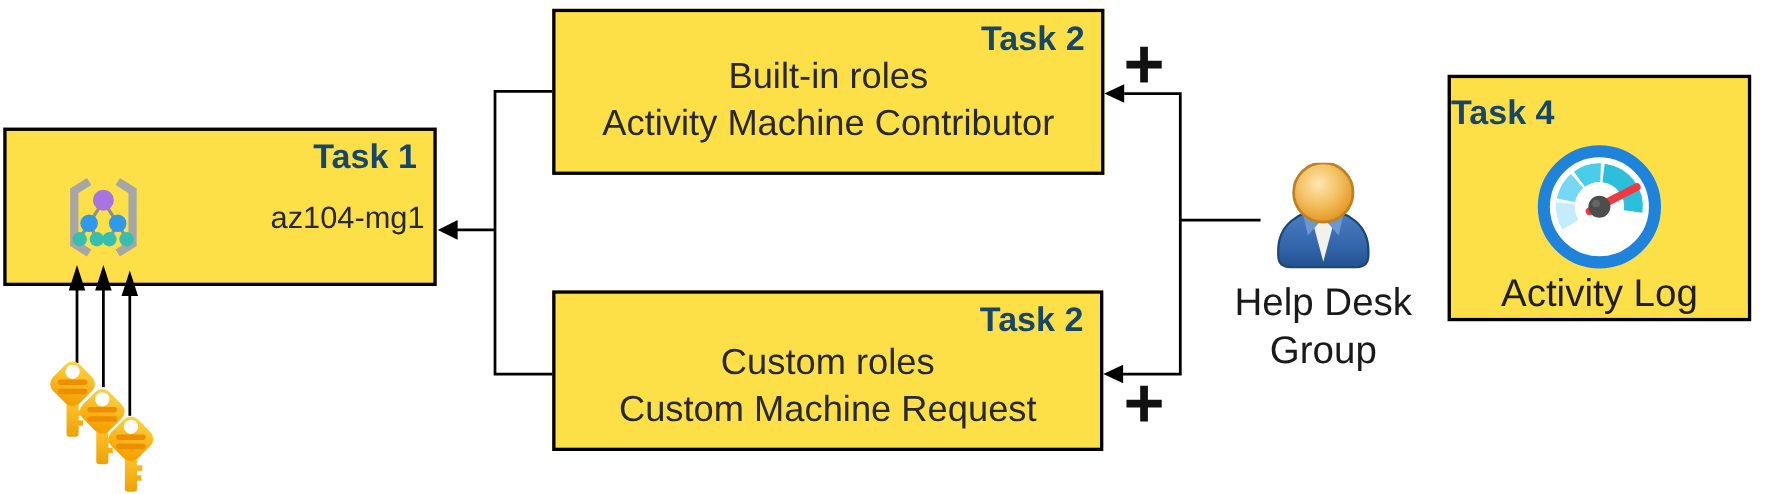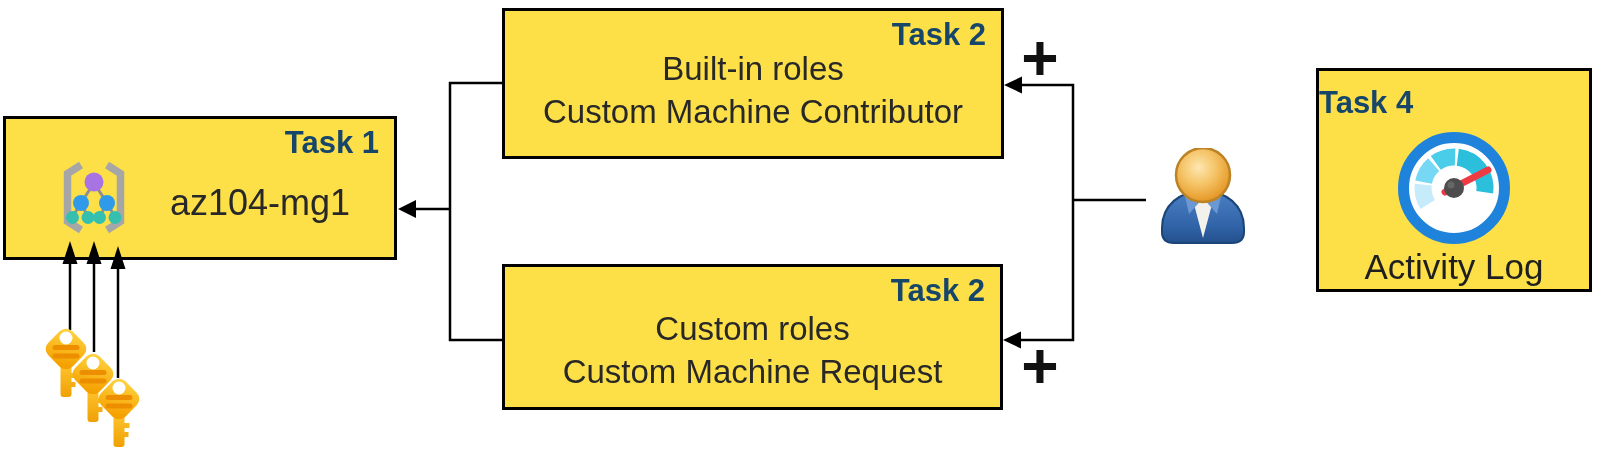--- a/index.html
+++ b/index.html
@@ -14,22 +14,22 @@
   .tlabel{
     position:absolute;top:6px;right:15px;font-weight:700;font-size:31px;
     color:#17466B;white-space:nowrap;
   }
   .tlabel.centered{left:0;right:0;text-align:center;}
   .tbody{
     position:absolute;left:0;right:0;text-align:center;
     font-size:33px;line-height:43px;color:#282828;
   }
   .t1-title{
-    position:absolute;left:128px;right:8px;top:63px;text-align:center;
-    font-size:36px;color:#282828;
+    position:absolute;left:128px;right:8px;top:63px;text-align:right;
+    font-size:28px;color:#282828;
   }
   .mg-icon{position:absolute;left:46px;top:38px;width:84px;height:84px;}
   .gauge-icon{position:absolute;left:50%;top:58px;width:118px;height:118px;margin-left:-59px;}
   .t4-caption{
     position:absolute;left:0;right:0;top:176px;text-align:center;
     font-size:35px;color:#1F1F1F;
   }
   .plus{
     position:absolute;width:64px;text-align:center;font-size:64px;line-height:64px;
     font-weight:700;color:#111;z-index:3;
@@ -70,21 +70,21 @@
       <circle cx="47.5" cy="60.5" r="6.5" fill="#34BFAE"></circle>
       <circle cx="63" cy="60.5" r="6.5" fill="#34BFAE"></circle>
     </svg>
     <div class="t1-title">az104-mg1</div>
   </div>
 
   <div class="tbox" style="left:502px;top:8px;width:502px;height:151px;">
     <div class="tlabel">Task 2</div>
     <div class="tbody" style="top:36px;">
       <div>Built-in roles</div>
-      <div>Custom Machine Contributor</div>
+      <div>Activity Machine Contributor</div>
     </div>
   </div>
 
   <div class="tbox" style="left:502px;top:264px;width:501px;height:146px;">
     <div class="tlabel">Task 2</div>
     <div class="tbody" style="top:40px;text-align:center;">
       <div>Custom roles</div>
       <div>Custom Machine Request</div>
     </div>
   </div>
@@ -122,20 +122,21 @@
         <stop offset="70%" stop-color="#2F62A6"></stop>
         <stop offset="100%" stop-color="#24508C"></stop>
       </linearGradient>
     </defs>
     <path d="M45 43 C68 43 86 57 86 80 L86 84 Q86 95 74 95 L16 95 Q4 95 4 84 L4 80 C4 57 22 43 45 43 Z" fill="url(#bodyGrad)" stroke="#1C4577" stroke-width="2"></path>
     <path d="M33 45 L45 90 L57 45 Z" fill="#F2F1EC"></path>
     <path d="M26 44 L45 50 L31 66 Z" fill="#6B97D2"></path>
     <path d="M64 44 L45 50 L59 66 Z" fill="#6B97D2"></path>
     <circle cx="45" cy="27" r="27" fill="url(#headGrad)" stroke="#BC8224" stroke-width="2.5"></circle>
   </svg>
+  <div class="user-caption">Help Desk Group</div>
 
   <svg class="connectors" width="1606" height="449" viewBox="0 0 1606 449">
     <g stroke="#000" stroke-width="2.5" fill="none">
       <path d="M502 83 L450 83 L450 340 L502 340"></path>
       <path d="M450 209 L414 209"></path>
       <path d="M1022 85 L1073 85 L1073 340 L1021 340"></path>
       <path d="M1073 200 L1146 200"></path>
       <path d="M70 250 L70 330"></path>
       <path d="M94 250 L94 352"></path>
       <path d="M118 255 L118 378"></path>

